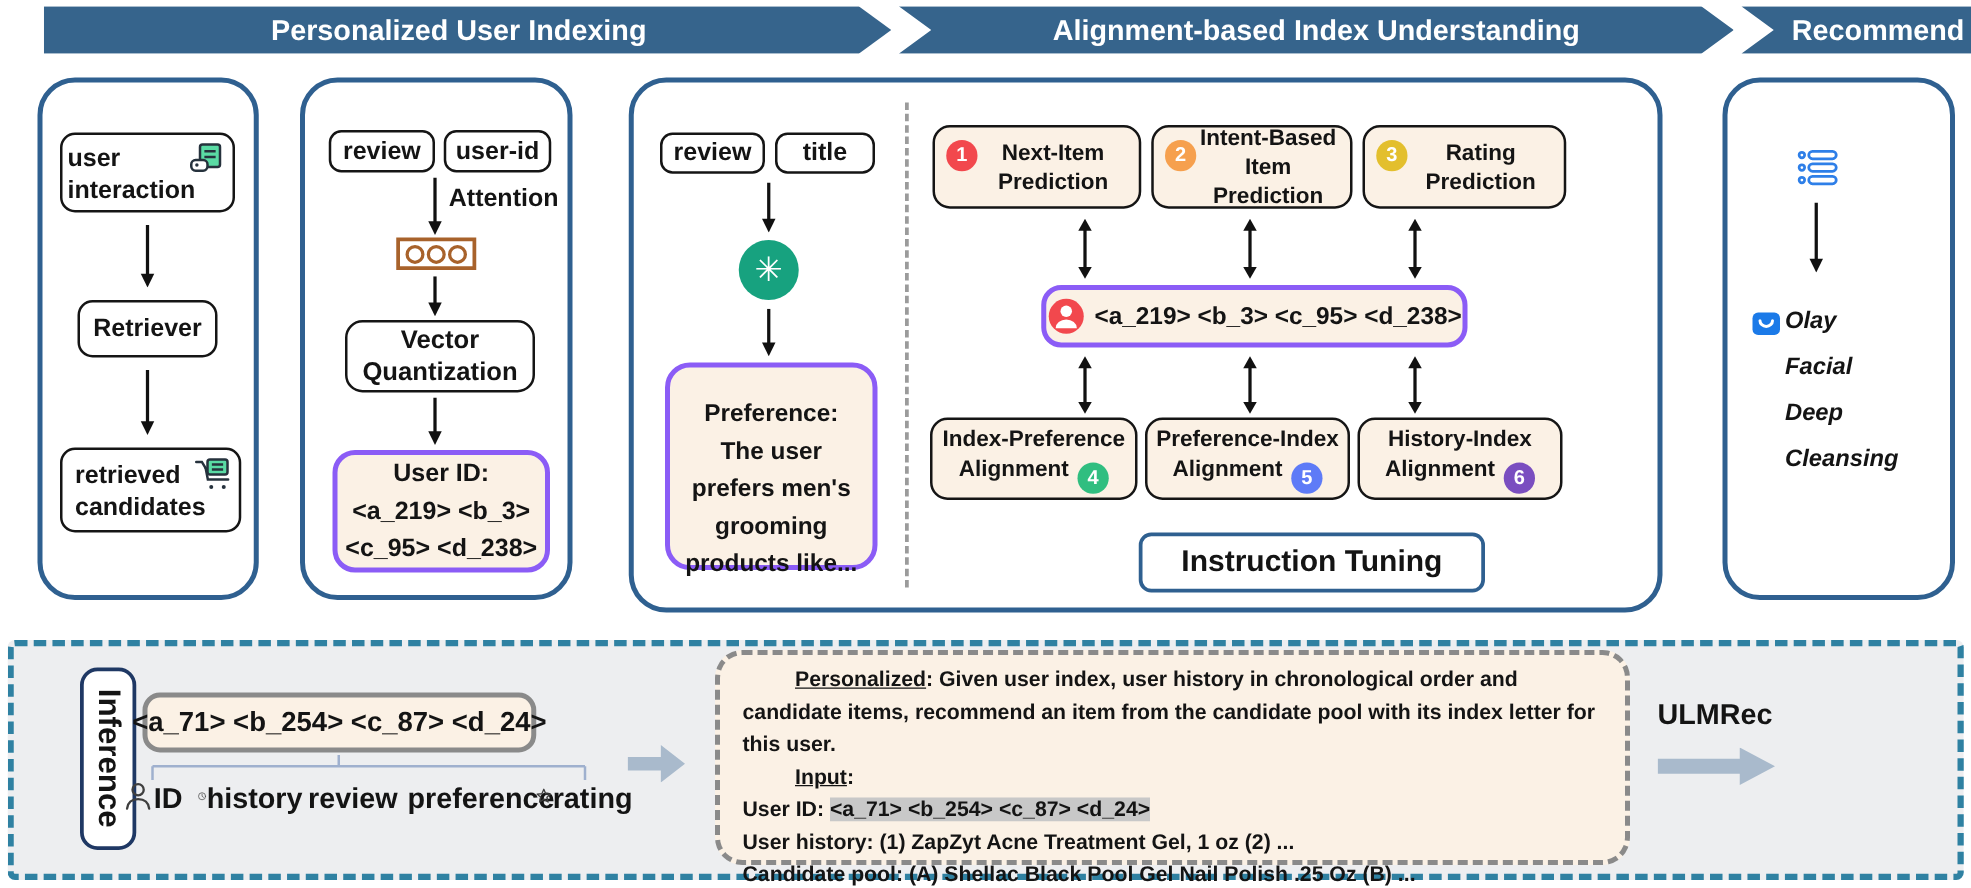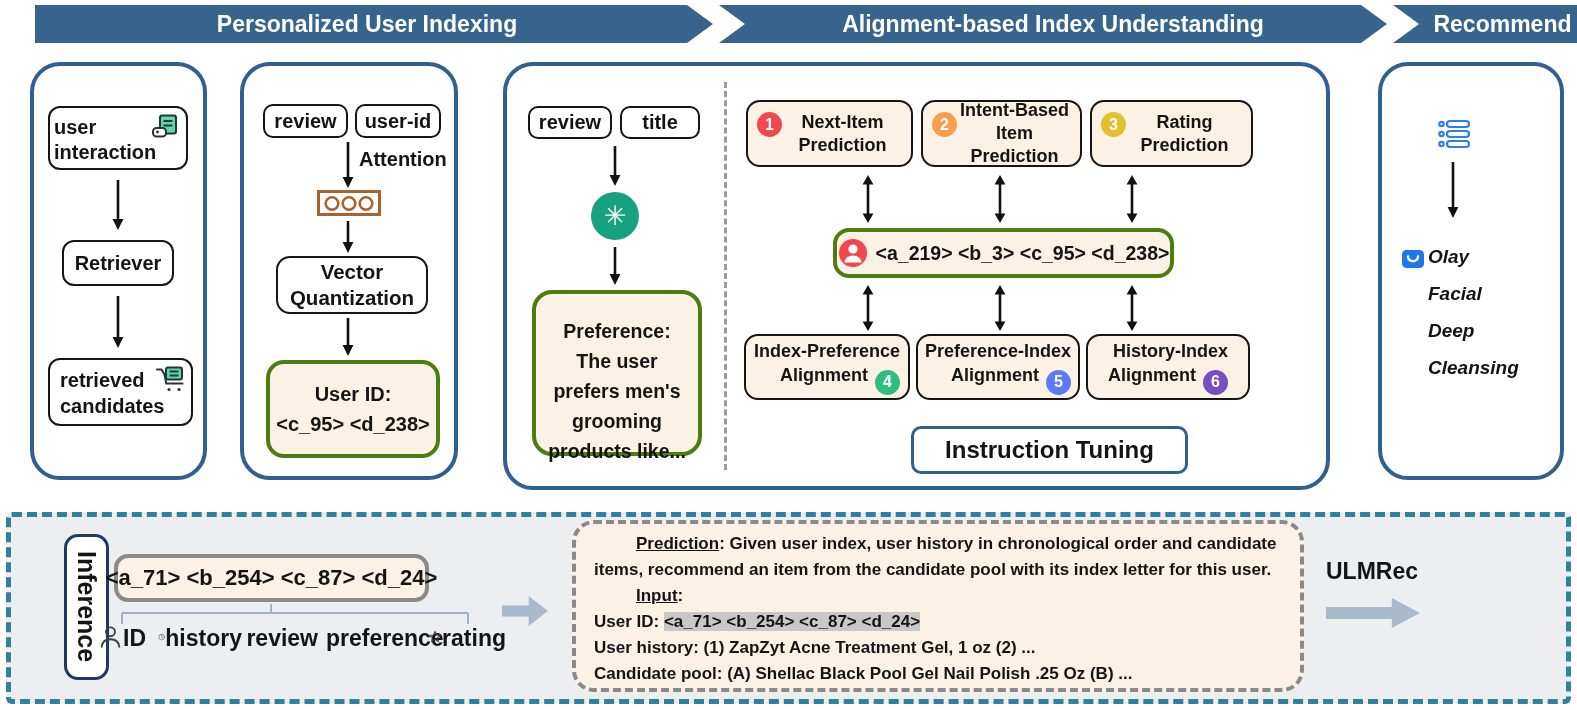--- a/index.html
+++ b/index.html
@@ -13,26 +13,26 @@
   .seg2{left:692px;width:668px;clip-path:polygon(0 0,calc(100% - 26px) 0,100% 50%,calc(100% - 26px) 100%,0 100%,26px 50%);}
   .seg3{left:1366px;width:203px;clip-path:polygon(0 0,100% 0,100% 100%,0 100%,26px 50%);padding-left:16px;}
   
   .panel{position:absolute;top:62px;border:4.5px solid #2F6090;border-radius:30px;background:#fff;box-sizing:border-box;}
   
   .chip{position:absolute;border:2.5px solid #151515;border-radius:10px;background:#fff;
     display:flex;align-items:center;justify-content:center;font-size:20px;font-weight:700;box-sizing:border-box;}
   .rbox{position:absolute;border:2.5px solid #151515;border-radius:12px;background:#fff;
     font-size:20px;font-weight:700;box-sizing:border-box;}
   .flexc{display:flex;align-items:center;justify-content:center;text-align:center;}
-  .brown{border:4px solid #4d7c0f;background:#FBF1E5;}
+  .brown{border:4px solid #8b5cf6;background:#FBF1E5;}
   .task{position:absolute;border:2.5px solid #151515;border-radius:14px;background:#FBF1E5;box-sizing:border-box;
         display:flex;align-items:center;}
   .task .lbl{width:100%;text-align:center;font-size:18px;font-weight:700;line-height:23px;padding:0 6px 0 32px;}
   .task2{position:absolute;border:2.5px solid #151515;border-radius:14px;background:#FBF1E5;box-sizing:border-box;
-        display:flex;align-items:center;justify-content:center;text-align:right;font-size:18px;font-weight:700;line-height:24px;}
+        display:flex;align-items:center;justify-content:center;text-align:center;font-size:18px;font-weight:700;line-height:24px;}
   .badge{display:inline-flex;width:25px;height:25px;border-radius:50%;color:#fff;font-weight:800;font-size:16px;
          align-items:center;justify-content:center;flex:0 0 auto;}
   .badge-tl{position:absolute;left:9px;top:10px;}
   .badge-inline{vertical-align:-6px;margin-left:7px;}
   .arrowsvg{position:absolute;}
   .dash-divider{position:absolute;border-left:3px dashed #9b9b9b;width:0;}
   
   #inf-bg{position:absolute;left:6px;top:512px;width:1565px;height:192px;background:#EDEEF0;
           border:5px dashed #2F81A2;border-radius:6px;box-sizing:border-box;}
   #inf-label{position:absolute;left:64px;top:534px;width:45px;height:146px;background:#fff;border:3px solid #1F3864;
@@ -138,20 +138,21 @@
   <div class="rbox flexc" style="left:276px;top:256px;width:152px;height:58px;font-size:20.5px;line-height:26px;border-radius:14px;">
     <span>Vector Quantization</span>
   </div>
   <svg class="arrowsvg" style="left:341px;top:318px;" width="14" height="38" viewBox="0 0 14 38">
     <line x1="7" y1="0" x2="7" y2="28" stroke="#111" stroke-width="2.6"></line>
       <polygon points="7,38 1.6,27 12.4,27" fill="#111"></polygon>
   </svg>
   <div class="abs brown flexc" style="left:266px;top:360px;width:174px;height:98px;border-radius:18px;font-size:20px;font-weight:700;line-height:30px;">
     <div>
       <div>User ID:</div>
+      <div>&lt;a_219&gt; &lt;b_3&gt;</div>
       <div>&lt;c_95&gt; &lt;d_238&gt;</div>
     </div>
   </div>
 
   <div class="chip" style="left:528px;top:106px;width:84px;height:33px;">
     <span>review</span>
   </div>
   <div class="chip" style="left:620px;top:106px;width:80px;height:33px;">
     <span>title</span>
   </div>
@@ -318,21 +319,21 @@
   <div class="aspect" style="left:428px;top:622px;width:78px;">
     <svg width="30" height="30" viewBox="0 0 24 24" fill="none" stroke="#3f3f3f" stroke-width="1.8" stroke-linejoin="round">
       <path d="M12,2.5 L14.6,8.6 L21.2,9.1 L16.2,13.4 L17.8,19.9 L12,16.3 L6.2,19.9 L7.8,13.4 L2.8,9.1 L9.4,8.6 Z"></path>
     </svg>
     <span class="alabel">rating</span>
   </div>
 
   <div class="blockarrow" style="left:502px;top:596px;width:46px;height:30px;clip-path:polygon(0 32%,58% 32%,58% 0,100% 50%,58% 100%,58% 68%,0 68%);"></div>
 
   <div id="instr-box">
-    <p class="indent"><span class="u">Prediction</span><span>: Given user index, user history in chronological order and candidate items, recommend an item from the candidate pool with its index letter for this user.</span></p>
+    <p class="indent"><span class="u">Personalized</span><span>: Given user index, user history in chronological order and candidate items, recommend an item from the candidate pool with its index letter for this user.</span></p>
     <p class="indent"><span class="u">Input</span><span>:</span></p>
     <p><span>User ID: </span><span class="hl">&lt;a_71&gt; &lt;b_254&gt; &lt;c_87&gt; &lt;d_24&gt;</span></p>
     <p>User history: (1) ZapZyt Acne Treatment Gel, 1 oz (2) ...</p>
     <p>Candidate pool: (A) Shellac Black Pool Gel Nail Polish .25 Oz (B) ...</p>
   </div>
 
   <div id="ulmrec">ULMRec</div>
   <div class="blockarrow" style="left:1326px;top:598px;width:94px;height:30px;clip-path:polygon(0 30%,70% 30%,70% 0,100% 50%,70% 100%,70% 70%,0 70%);"></div>
 
 

